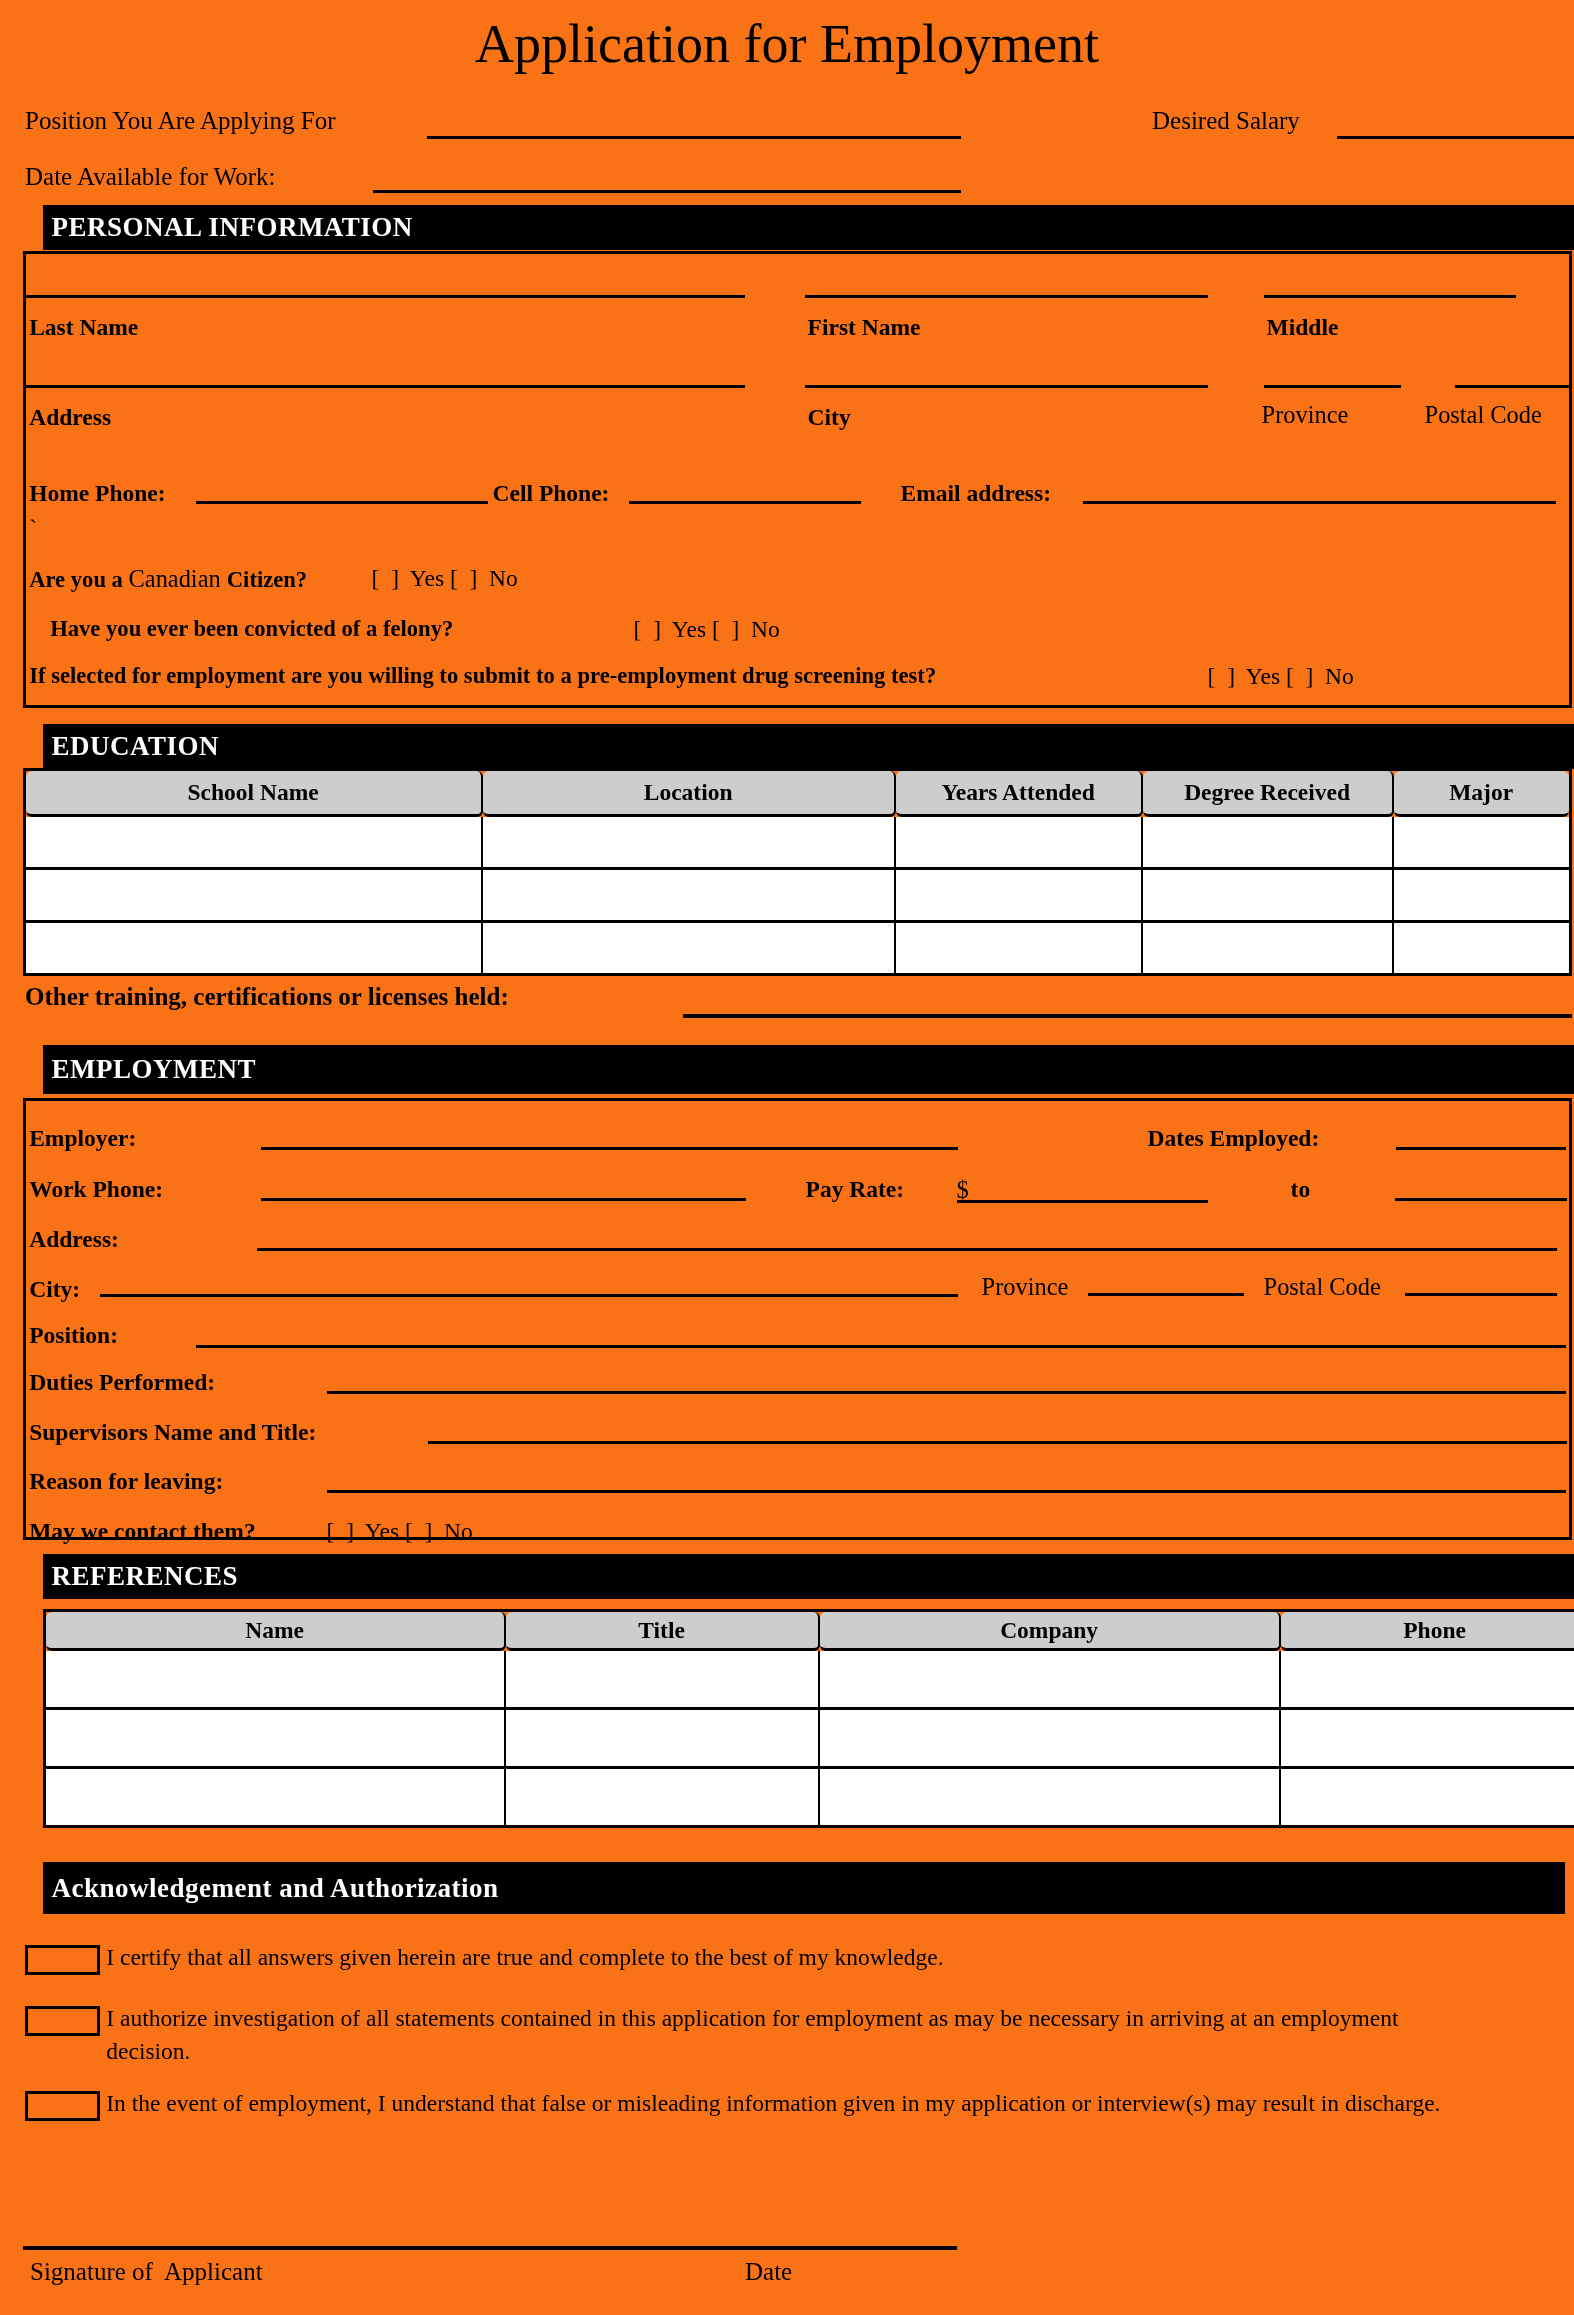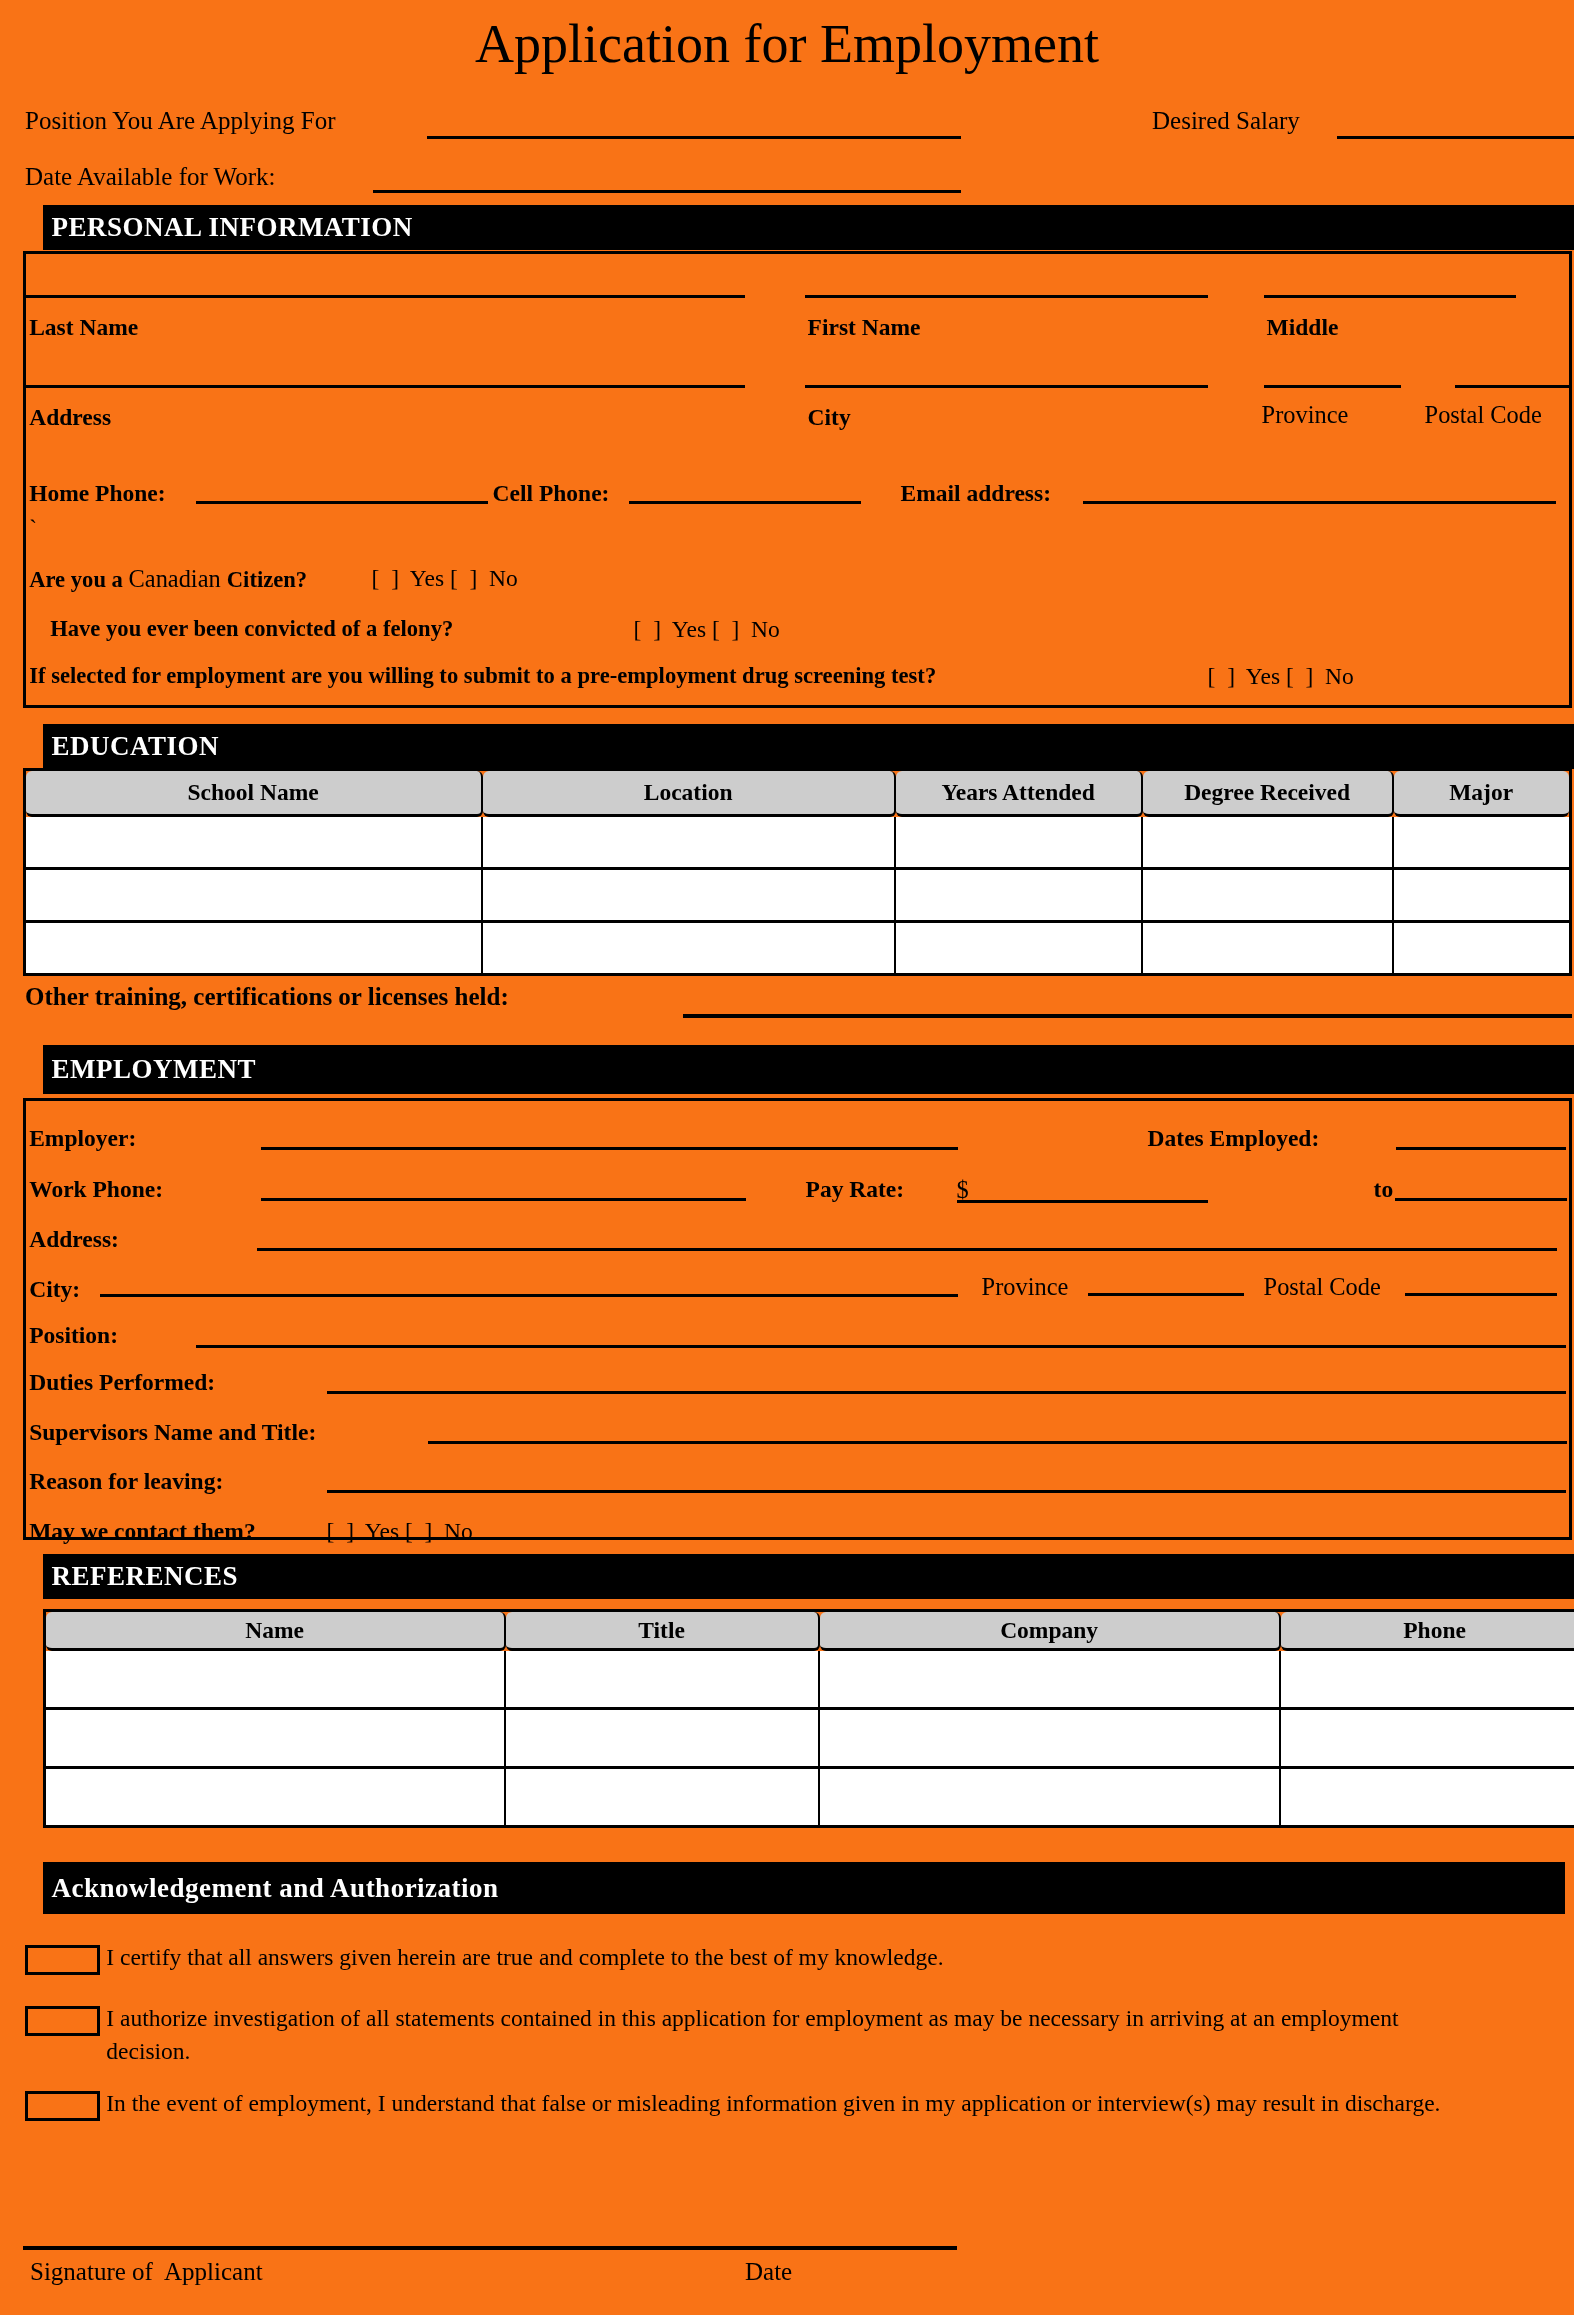--- a/index.html
+++ b/index.html
@@ -90,21 +90,21 @@
   #emp-box{top:1098px; left:22.6px; width:1549px; height:442px;
     border:3.6px solid #000; box-sizing:border-box;}
   #emp-box .lbl{position:absolute; font-size:23.5px; font-weight:bold;}
   #emp-box .lblr{position:absolute; font-size:24.4px; font-weight:normal;}
   #emp-label{top:23.5px; left:3.6px;}      #emp-line{top:23.5px; left:235px; width:697px; height:22px;}
   #dates-label{top:23.5px; left:1122px;} #dates-line{top:23.5px; left:1370px; width:170px; height:22px;}
   #wp-label{top:75px; left:3.6px;}       #wp-line{top:75px; left:235px; width:485px; height:22px;}
   #pr-label{top:75px; left:780px;}
   #dollar{top:75px; left:931px; font-size:24.4px;}
   #pr-line{top:75px; left:931px; width:251px; height:23.5px;}
-  #to-label{top:75px; left:1348px;}    #to-line{top:75px; left:1369px; width:172px; height:22px;}
+  #to-label{top:75px; left:1265px;}    #to-line{top:75px; left:1369px; width:172px; height:22px;}
   #eaddr-label{top:125px; left:3.6px;}   #eaddr-line{top:125px; left:231px; width:1300px; height:22px;}
   #ecity-label{top:175px; left:3.6px;}   #ecity-line{top:175px; left:74px; width:858px; height:18px;}
   #eprov-label{top:172px; left:956px;} #eprov-line{top:172px; left:1062px; width:156px; height:20px;}
   #epc-label{top:172px; left:1238px;}   #epc-line{top:172px; left:1379px; width:152px; height:20px;}
   #epos-label{top:221px; left:3.6px;}    #epos-line{top:221px; left:170px; width:1370px; height:22.6px;}
   #dut-label{top:268px; left:3.6px;}     #dut-line{top:268px; left:301px; width:1239px; height:22px;}
   #sup-label{top:318px; left:3.6px;}     #sup-line{top:318px; left:402px; width:1139px; height:22px;}
   #rsn-label{top:367px; left:3.6px;}     #rsn-line{top:367px; left:301px; width:1239px; height:22px;}
   #con-label{top:417px; left:3.6px;}
   #con-yn{top:417px; left:301px;}

